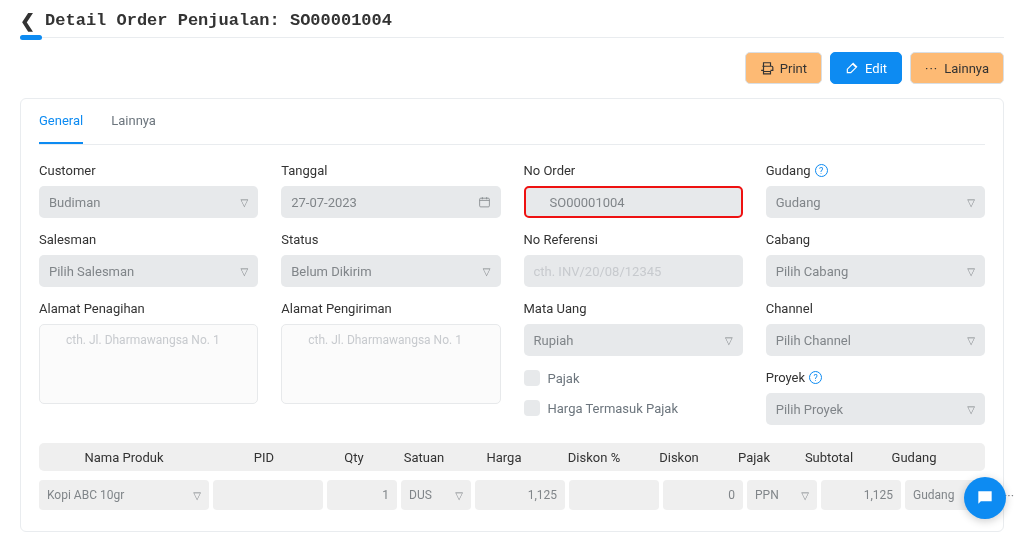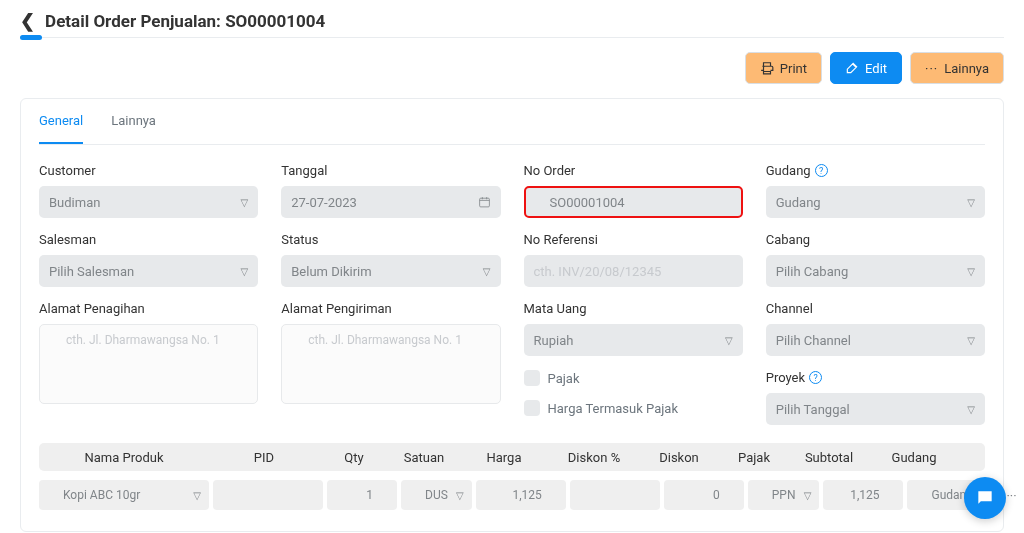--- a/index.html
+++ b/index.html
@@ -2,21 +2,21 @@
 <html><head>
 <meta charset="utf-8">
 <style>
 * { box-sizing: border-box; margin: 0; padding: 0; font-family: -apple-system, BlinkMacSystemFont, "Segoe UI", Roboto, "Helvetica Neue", Arial, sans-serif; }
 body { background: #ffffff; font-size: 13px; color: #333; width: 1024px; }
 
 .page { padding: 10px 20px 20px 20px; }
 
 .header-row { display: flex; align-items: center; gap: 10px; margin-bottom: 6px; }
 .back-chevron { font-size: 18px; font-weight: 700; cursor: pointer; }
-.page-title { font-size: 17px; font-weight: 700; }
+.page-title { font-size: 17px; font-weight: 700; font-family: Liberation Mono, monospace; }
 
 .progress-line { height: 1px; background: #e9ecef; position: relative; margin-bottom: 14px; }
 .progress-seg { position: absolute; left: 0; top: -2px; height: 5px; width: 22px; background: #0d8bf2; border-radius: 3px; }
 
 .action-row { display: flex; justify-content: flex-end; gap: 8px; margin-bottom: 14px; }
 .btn { display: inline-flex; align-items: center; gap: 6px; height: 32px; padding: 0 14px; border: 1px solid #d9dee3; border-radius: 5px; background: #fdba74; cursor: pointer; font-size: 13px; color: #333; }
 .btn-primary { background: #0d8bf2; border-color: #0d8bf2; color: #fff; }
 .btn svg { width: 14px; height: 14px; }
 
 .card { border: 1px solid #e9ecef; border-radius: 6px; background: #fff; padding: 0 18px 18px 18px; }
@@ -40,21 +40,21 @@
 .checkbox-row { display: flex; align-items: center; gap: 8px; color: #6c757d; font-size: 13px; }
 .checkbox-box { width: 16px; height: 16px; border-radius: 4px; background: #e7e9eb; }
 
 .col3-stack { display: flex; flex-direction: column; gap: 14px; }
 
 
 .table-wrap { margin-top: 18px; }
 .thead { display: flex; background: #efefef; border-radius: 5px; height: 28px; align-items: center; font-size: 13px; color: #333; }
 .th, .td { text-align: center; padding: 0 4px; }
 .tbody-row { display: flex; height: 36px; align-items: center; margin-top: 6px; gap: 4px; }
-.cell-ctrl { height: 30px; background: #efefef; border-radius: 4px; display: flex; align-items: center; padding: 0 24px; color: #808589; font-size: 12px; width: 100%; position: relative; }
+.cell-ctrl { height: 30px; background: #efefef; border-radius: 4px; display: flex; align-items: center; padding: 0 8px; color: #808589; font-size: 12px; width: 100%; position: relative; }
 .cell-ctrl .caret { position: absolute; right: 8px; font-size: 10px; }
 .cell-ctrl.right { justify-content: flex-end; }
 
 .c-produk { flex: 0 0 170px; }
 .c-pid { flex: 0 0 110px; }
 .c-qty { flex: 0 0 70px; }
 .c-satuan { flex: 0 0 70px; }
 .c-harga { flex: 0 0 90px; }
 .c-diskonp { flex: 0 0 90px; }
 .c-diskon { flex: 0 0 80px; }
@@ -217,21 +217,21 @@
             <span>Pilih Channel</span>
             <span class="caret">▽</span>
           </div>
         </div>
         <div class="field">
           <label class="field-label">
             <span>Proyek</span>
             <span class="help-icon">?</span>
           </label>
           <div class="control">
-            <span>Pilih Tanggal</span>
+            <span>Pilih Proyek</span>
             <span class="caret">▽</span>
           </div>
         </div>
       </div>
 
     </div>
 
     <div class="table-wrap">
       <div class="thead">
         <div class="th c-produk">Nama Produk</div>

